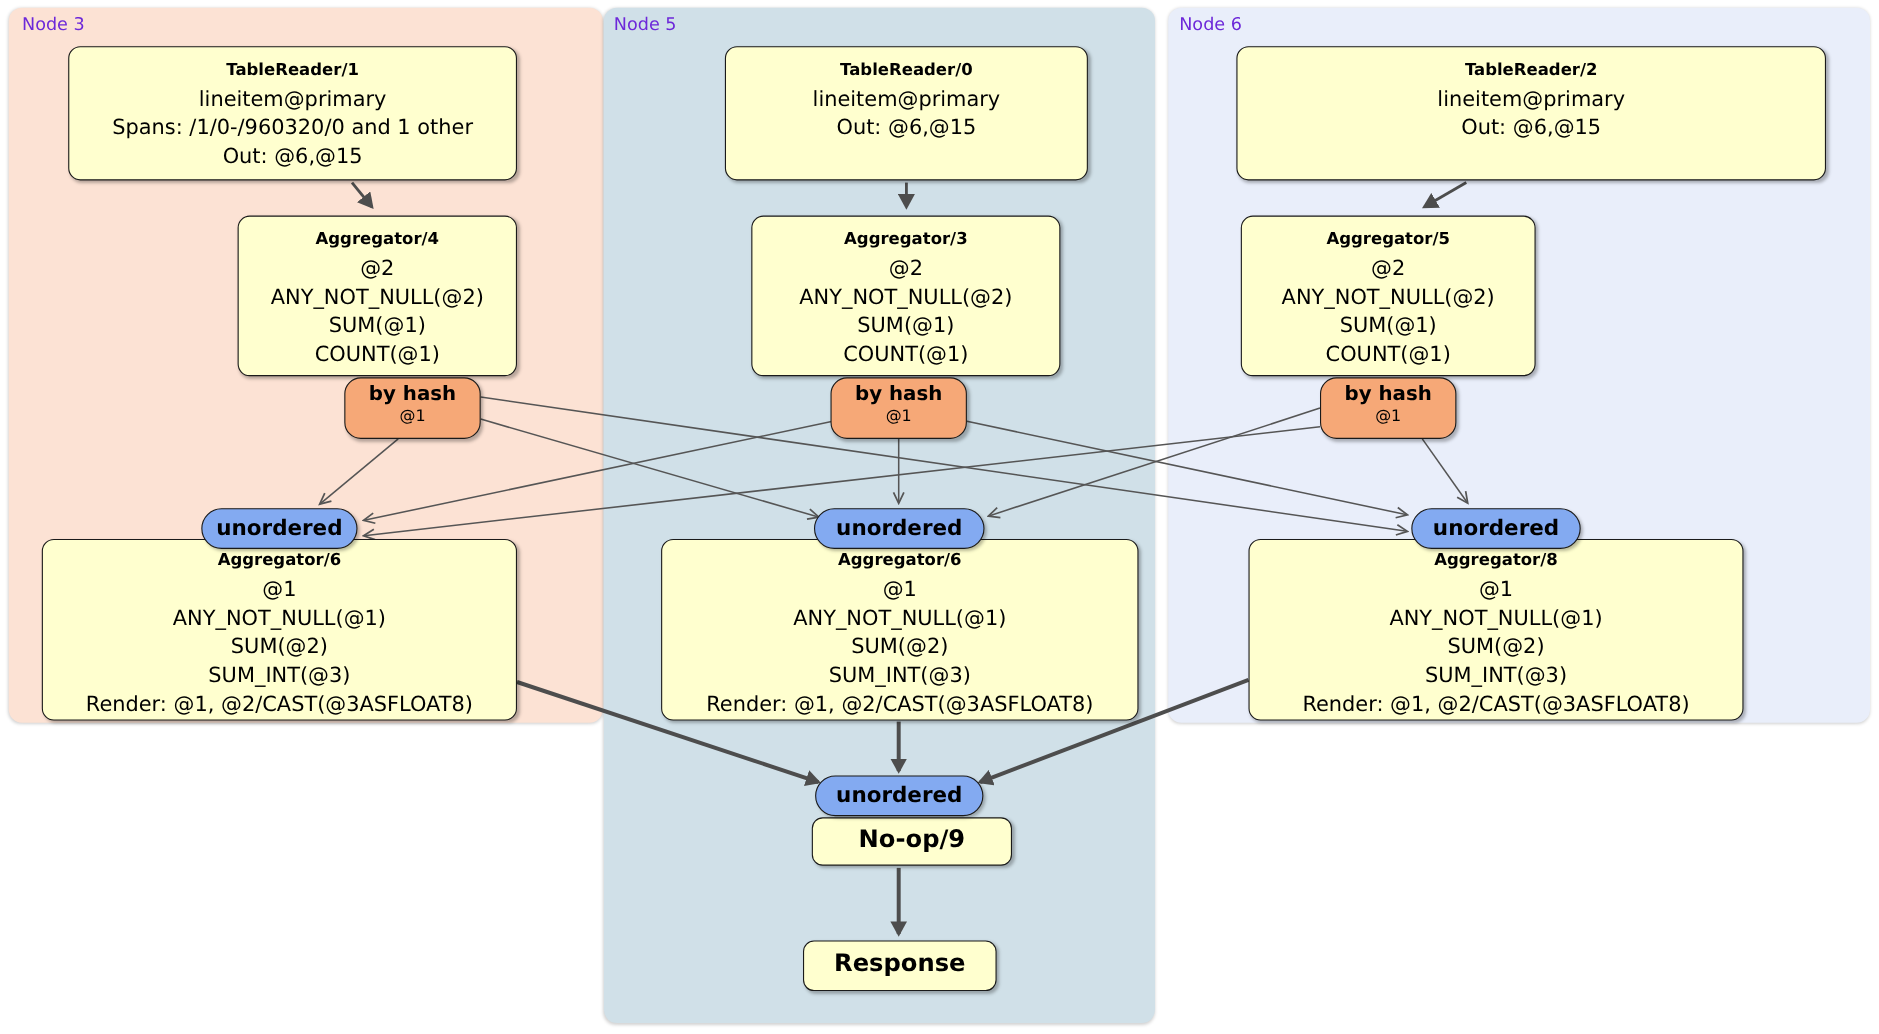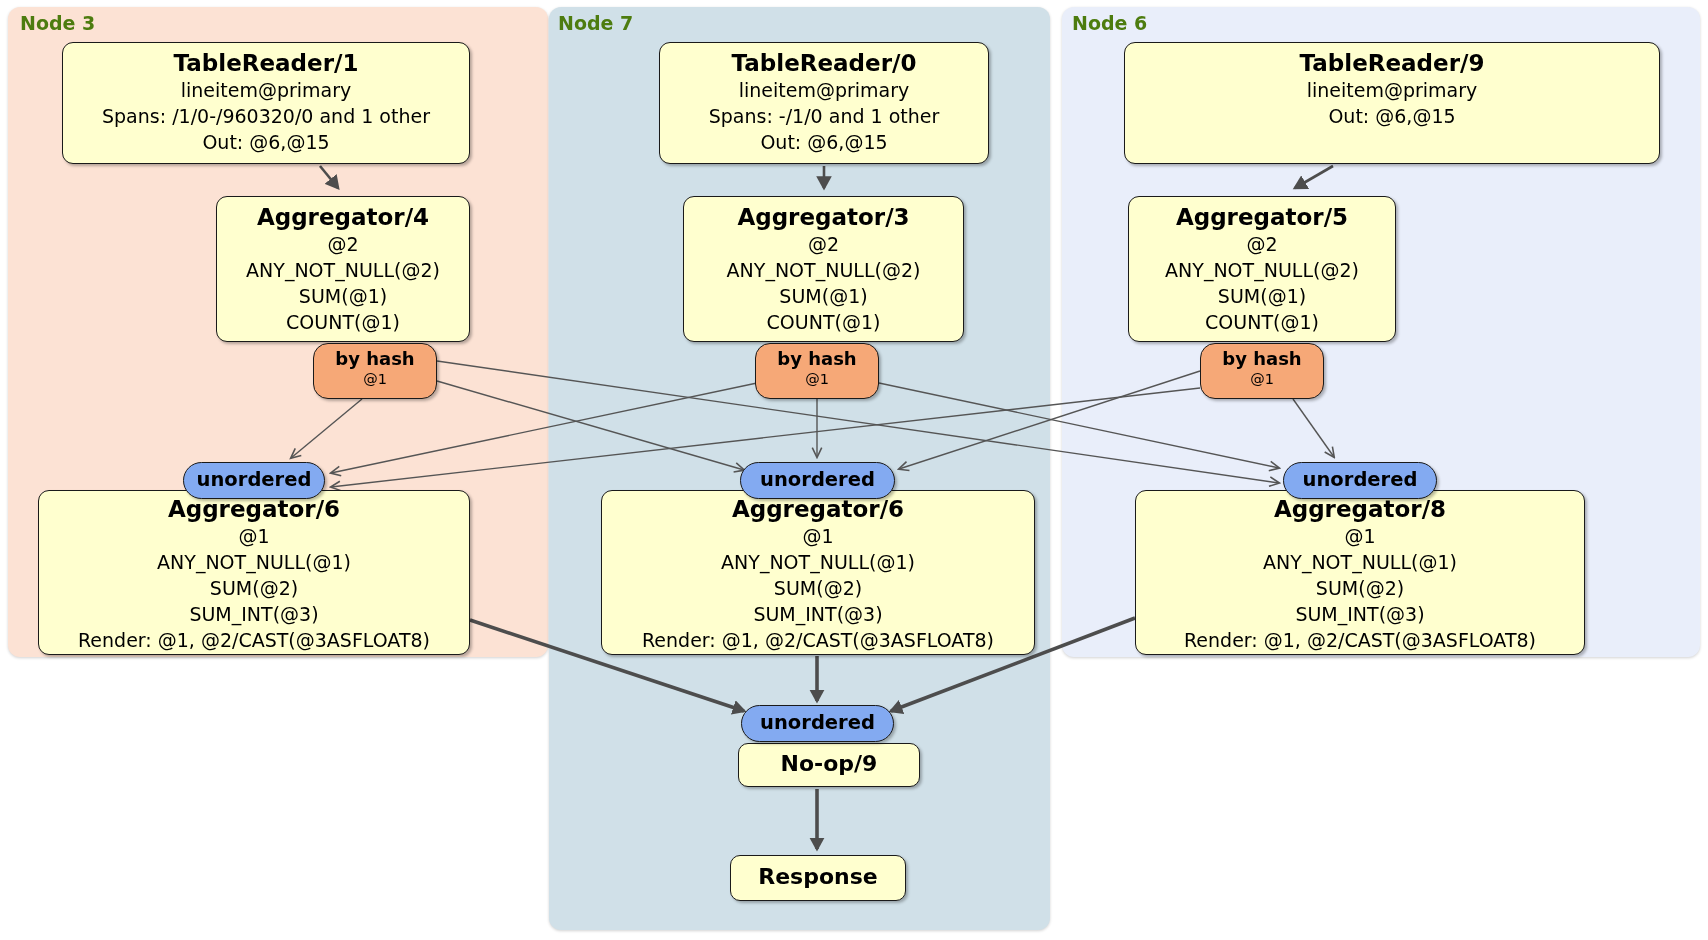--- a/index.html
+++ b/index.html
@@ -1,28 +1,28 @@
 <!DOCTYPE html>
 <html><head>
 <meta charset="utf-8">
 <style>
   html,body{margin:0;padding:0;background:#ffffff;}
   #canvas{
     position:relative;width:1708px;height:940px;overflow:hidden;
     font-family:"DejaVu Sans","Liberation Sans",sans-serif;color:#000;
   }
   .panel{position:absolute;border-radius:12px;z-index:0;box-shadow:0 1px 3px rgba(0,0,0,0.18);}
-  .panel-label{position:absolute;font-size:19px;color:#4d7c0f;z-index:4;font-weight:bold;}
+  .panel-label{position:absolute;font-size:16px;color:#6d28d9;z-index:4;}
   #edges{position:absolute;left:0;top:0;z-index:1;}
   .proc{
     position:absolute;background:#ffffcf;border:1.6px solid #1a1a1a;border-radius:11px;
     text-align:center;z-index:2;box-sizing:border-box;padding-top:6px;
     box-shadow:2px 2px 3px rgba(0,0,0,0.28);
   }
-  .proc-title{font-size:23px;font-weight:700;line-height:28px;}
+  .proc-title{font-size:15px;font-weight:700;line-height:28px;}
   .proc-line{font-size:19px;line-height:26px;white-space:nowrap;}
   .router{
     position:absolute;background:#f6a877;border:1.7px solid #1a1a1a;border-radius:15px;
     text-align:center;z-index:3;box-sizing:border-box;padding-top:4px;
     box-shadow:2px 2px 3px rgba(0,0,0,0.28);
   }
   .router-label{font-size:18px;font-weight:700;line-height:22px;}
   .router-sub{font-size:14.5px;line-height:18px;}
   .sync{
     position:absolute;background:#83aaf1;border:1.7px solid #1a1a1a;border-radius:19px;
@@ -39,21 +39,21 @@
 </head>
 <body>
 
 <div id="canvas">
 
   <div class="panel" style="left:8px;top:7px;width:540px;height:650px;background:#fce2d4;"></div>
   <div class="panel" style="left:549px;top:7px;width:501px;height:923px;background:#d0e0e8;"></div>
   <div class="panel" style="left:1062px;top:7px;width:638px;height:650px;background:#e9eefa;"></div>
 
   <div class="panel-label" style="left:20px;top:12px;">Node 3</div>
-  <div class="panel-label" style="left:558px;top:12px;">Node 7</div>
+  <div class="panel-label" style="left:558px;top:12px;">Node 5</div>
   <div class="panel-label" style="left:1072px;top:12px;">Node 6</div>
 
   <svg id="edges" width="1708" height="940">
     <defs>
       <marker id="arrow-thin" viewBox="0 0 12 12" refX="10" refY="6" markerWidth="9" markerHeight="9" orient="auto">
         <path d="M1,1.5 L10.5,6 L1,10.5" fill="none" stroke="#555" stroke-width="1.5"></path>
       </marker>
       <marker id="arrow-mid" viewBox="0 0 12 12" refX="9" refY="6" markerWidth="6" markerHeight="6" orient="auto">
         <path d="M0,0 L11,6 L0,12 z" fill="#4d4d4d"></path>
       </marker>
@@ -106,21 +106,20 @@
     <div class="proc-line">@1</div>
     <div class="proc-line">ANY_NOT_NULL(@1)</div>
     <div class="proc-line">SUM(@2)</div>
     <div class="proc-line">SUM_INT(@3)</div>
     <div class="proc-line">Render: @1, @2/CAST(@3ASFLOAT8)</div>
   </div>
 
   <div class="proc" style="left:659px;top:42px;width:330px;height:122px;">
     <div class="proc-title">TableReader/0</div>
     <div class="proc-line">lineitem@primary</div>
-    <div class="proc-line">Spans: -/1/0 and 1 other</div>
     <div class="proc-line">Out: @6,@15</div>
   </div>
   <div class="proc" style="left:683px;top:196px;width:281px;height:146px;">
     <div class="proc-title">Aggregator/3</div>
     <div class="proc-line">@2</div>
     <div class="proc-line">ANY_NOT_NULL(@2)</div>
     <div class="proc-line">SUM(@1)</div>
     <div class="proc-line">COUNT(@1)</div>
   </div>
   <div class="router" style="left:755px;top:343px;width:124px;height:56px;">
@@ -131,21 +130,21 @@
   <div class="proc" style="left:601px;top:490px;width:434px;height:165px;padding-top:4px;">
     <div class="proc-title">Aggregator/6</div>
     <div class="proc-line">@1</div>
     <div class="proc-line">ANY_NOT_NULL(@1)</div>
     <div class="proc-line">SUM(@2)</div>
     <div class="proc-line">SUM_INT(@3)</div>
     <div class="proc-line">Render: @1, @2/CAST(@3ASFLOAT8)</div>
   </div>
 
   <div class="proc" style="left:1124px;top:42px;width:536px;height:122px;">
-    <div class="proc-title">TableReader/9</div>
+    <div class="proc-title">TableReader/2</div>
     <div class="proc-line">lineitem@primary</div>
     <div class="proc-line">Out: @6,@15</div>
   </div>
   <div class="proc" style="left:1128px;top:196px;width:268px;height:146px;">
     <div class="proc-title">Aggregator/5</div>
     <div class="proc-line">@2</div>
     <div class="proc-line">ANY_NOT_NULL(@2)</div>
     <div class="proc-line">SUM(@1)</div>
     <div class="proc-line">COUNT(@1)</div>
   </div>

